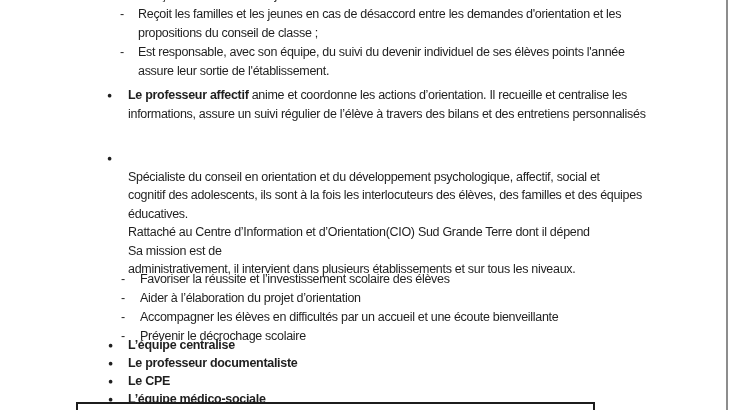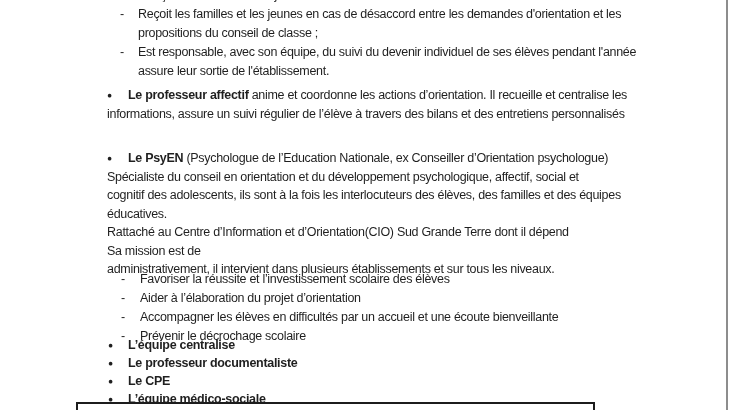--- a/index.html
+++ b/index.html
@@ -35,21 +35,21 @@
     flex: 0 0 19px;
     width: 19px;
   }
   .bullet-marker {
     flex: 0 0 21px;
     width: 21px;
     font-size: 8.5px;
     line-height: inherit;
   }
   .team .bullet-marker { flex: 0 0 20px; width: 20px; }
-  .cont { }
+  .cont { margin-left: 21px; }
 
   
   #partial-line { left: 145px; top: -14px; height: 19px; }
   #chef-list    { left: 120px; top: 5px; }
   #pp-block     { left: 107px; top: 86px; }
   #psyen-block  { left: 107px; top: 149px; line-height: 18.5px; }
   #mission-list { left: 121px; top: 270px; }
   #team-list    { left: 108px; top: 336px; line-height: 18px; font-weight: 700; }
 
   #bottom-box {
@@ -76,40 +76,39 @@
     <div class="row">
       <span class="dash-marker">-</span>
       <span class="line">Reçoit les familles et les jeunes en cas de désaccord entre les demandes d'orientation et les</span>
     </div>
     <div class="row">
       <span class="dash-marker"></span>
       <span class="line">propositions du conseil de classe ;</span>
     </div>
     <div class="row">
       <span class="dash-marker">-</span>
-      <span class="line">Est responsable, avec son équipe, du suivi du devenir individuel de ses élèves pendant l'année</span>
+      <span class="line">Est responsable, avec son équipe, du suivi du devenir individuel de ses élèves points l'année</span>
     </div>
     <div class="row">
       <span class="dash-marker"></span>
       <span class="line">assure leur sortie de l'établissement.</span>
     </div>
   </div>
 
   <div id="pp-block" class="abs">
     <div class="row">
       <span class="bullet-marker">●</span>
       <span class="line"><span class="b">Le professeur affectif</span><span> anime et coordonne les actions d’orientation. Il recueille et centralise les</span></span>
     </div>
     <div class="line cont">informations, assure un suivi régulier de l’élève à travers des bilans et des entretiens personnalisés</div>
   </div>
 
   <div id="psyen-block" class="abs">
     <div class="row">
       <span class="bullet-marker">●</span>
-      <span class="line"><span class="b">Le PsyEN</span><span> (Psychologue de l’Education Nationale, ex Conseiller d’Orientation psychologue)</span></span>
     </div>
     <div class="line cont">Spécialiste du conseil en orientation et du développement psychologique, affectif, social et</div>
     <div class="line cont">cognitif des adolescents, ils sont à la fois les interlocuteurs des élèves, des familles et des équipes</div>
     <div class="line cont">éducatives.</div>
     <div class="line cont">Rattaché au Centre d’Information et d’Orientation(CIO) Sud Grande Terre dont il dépend</div>
     <div class="line cont">Sa mission est de</div>
     <div class="line cont">administrativement, il intervient dans plusieurs établissements et sur tous les niveaux.</div>
   </div>
 
   <div id="mission-list" class="abs">

